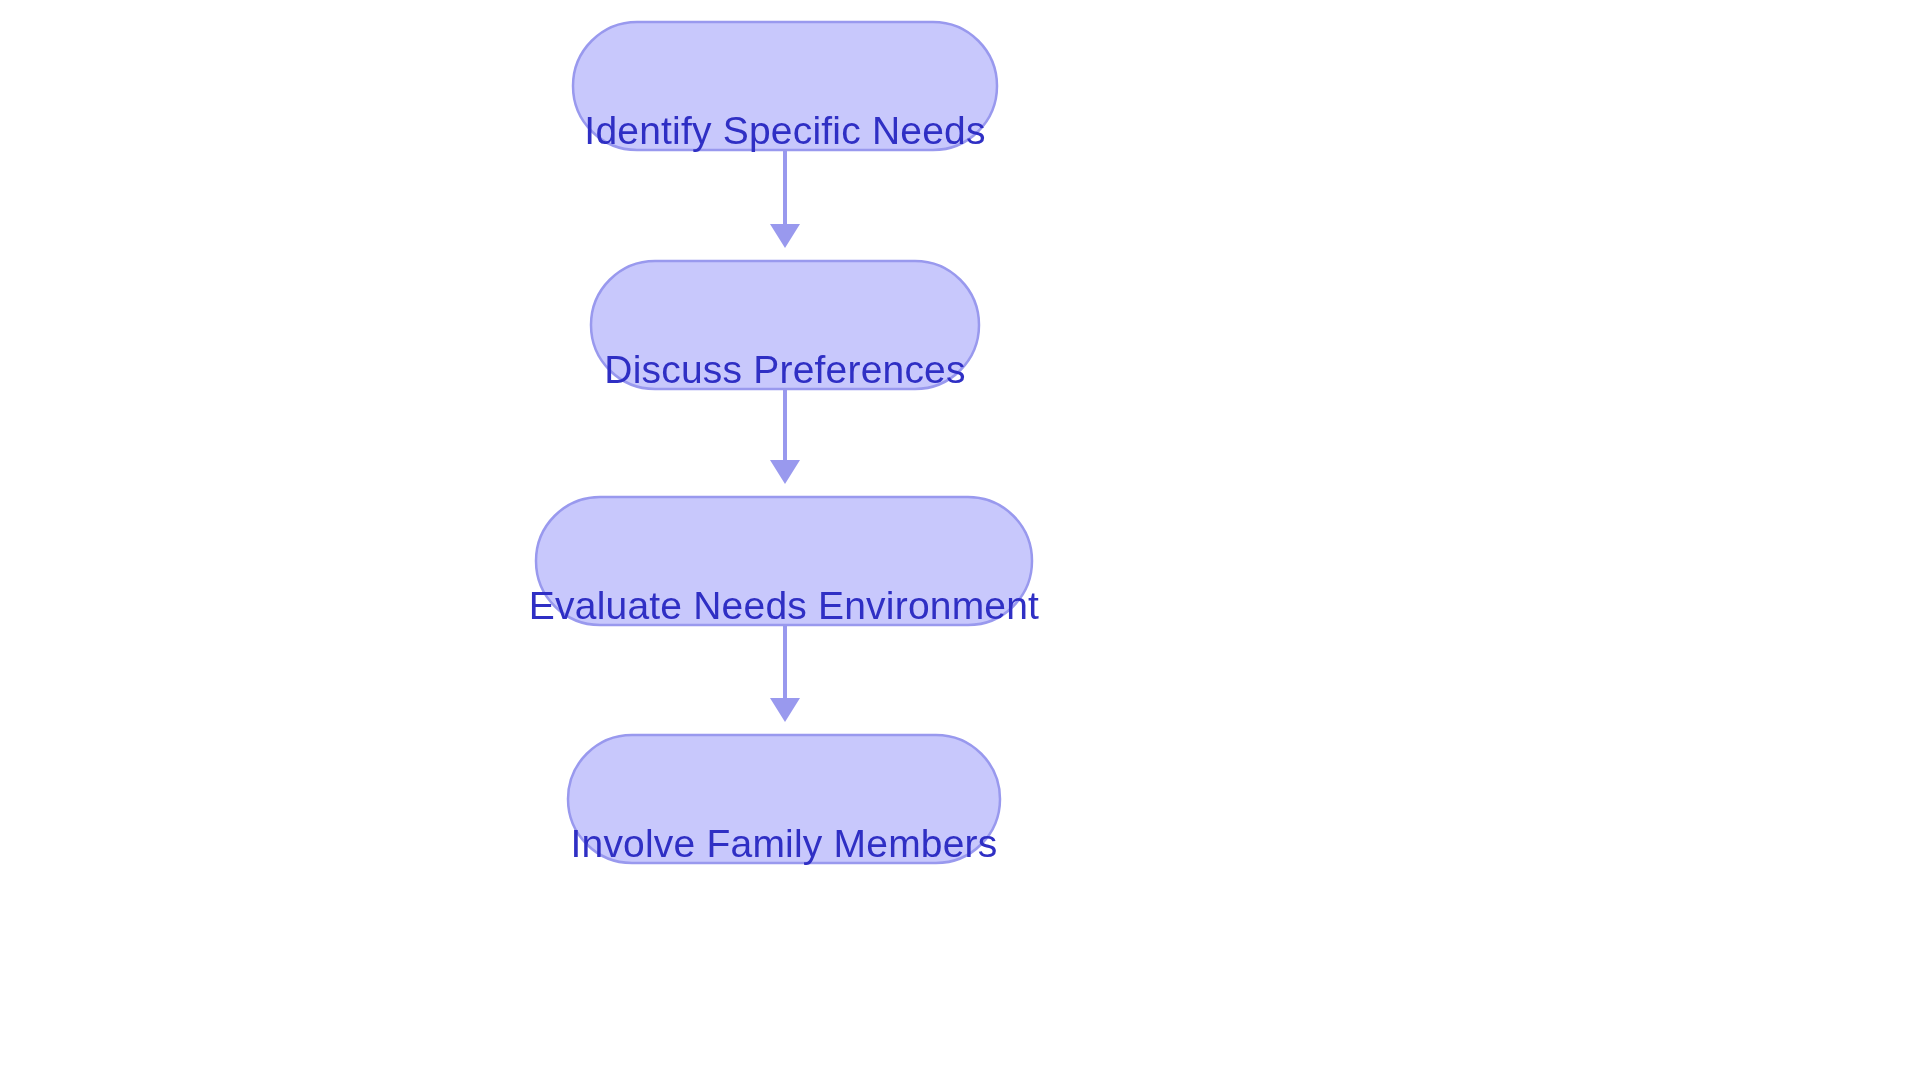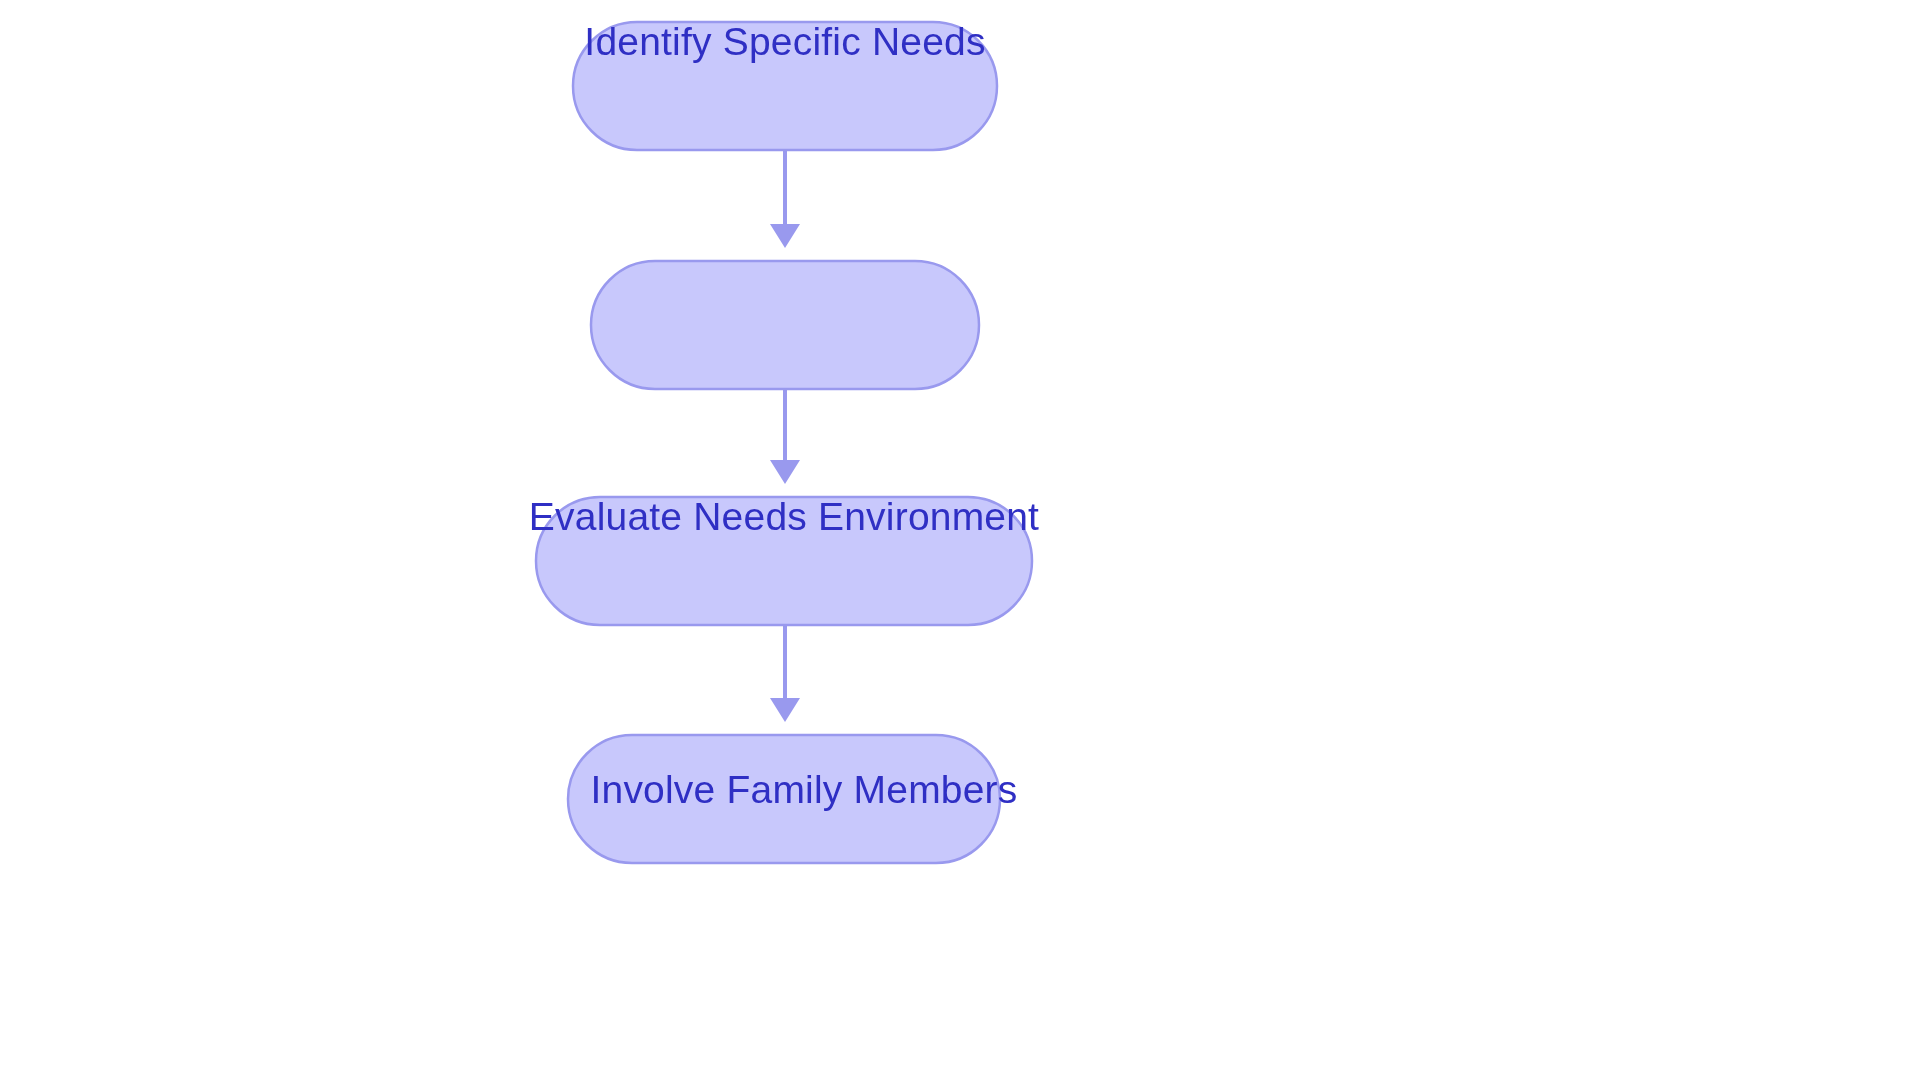--- a/index.html
+++ b/index.html
@@ -35,21 +35,21 @@
     position: absolute;
     inset: 0;
     width: 1920px;
     height: 1083px;
     pointer-events: none;
   }
 
   .node {
     position: absolute;
     display: flex;
-    align-items: flex-start;
+    align-items: flex-end;
     justify-content: center;
     box-sizing: border-box;
     pointer-events: auto;
     cursor: default;
   }
 
   .node-label {
     font-family: "Liberation Sans", sans-serif;
     font-size: 39px;
     font-weight: 400;
@@ -57,21 +57,21 @@
     color: #2F2FC4;
     white-space: nowrap;
     line-height: 1;
     user-select: none;
   }
 
   
   #node-1 { left: 573px;  top: 22px;  width: 424px; height: 128px; }
   #node-2 { left: 591px;  top: 261px; width: 388px; height: 128px; }
   #node-3 { left: 536px;  top: 497px; width: 496px; height: 128px; }
-  #node-4 { left: 588px;  top: 735px; width: 432px; height: 128px; margin-top: 35px; }
+  #node-4 { left: 568px;  top: 735px; width: 432px; height: 128px; }
 </style>
 </head>
 <body>
 
 <div id="flow-canvas">
 
   <svg id="flow-svg" viewBox="0 0 1920 1083" xmlns="http://www.w3.org/2000/svg">
 
     <g>
       <line x1="785" y1="150" x2="785" y2="225" stroke="#9999EE" stroke-width="4" stroke-linecap="butt"></line>
@@ -96,20 +96,23 @@
 
     <rect x="568" y="735" width="432" height="128" rx="64" ry="64" fill="#C8C8FC" stroke="#9999EE" stroke-width="2.5"></rect>
   </svg>
 
   <div class="node-layer">
 
     <div class="node" id="node-1">
       <span class="node-label">Identify Specific Needs</span>
     </div>
 
+    <div class="node" id="node-2">
+      <span class="node-label">Discuss Preferences</span>
+    </div>
 
     <div class="node" id="node-3">
       <span class="node-label">Evaluate Needs Environment</span>
     </div>
 
     <div class="node" id="node-4">
       <span class="node-label">Involve Family Members</span>
     </div>
 
   </div>

